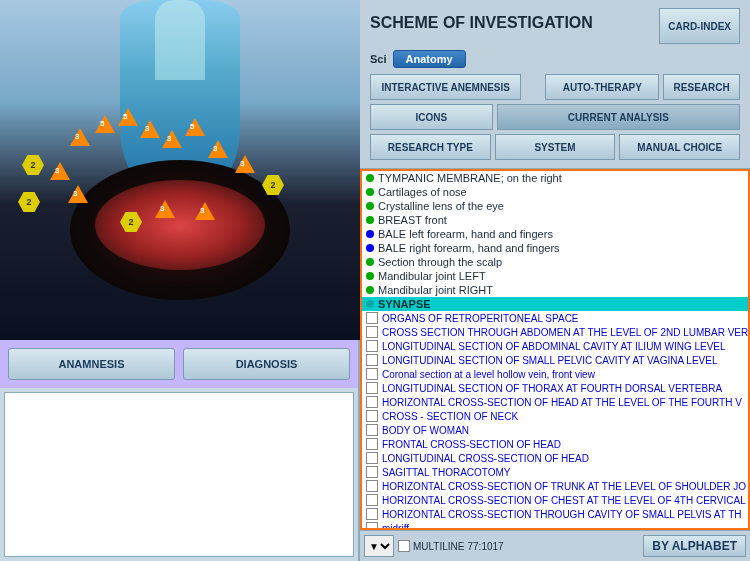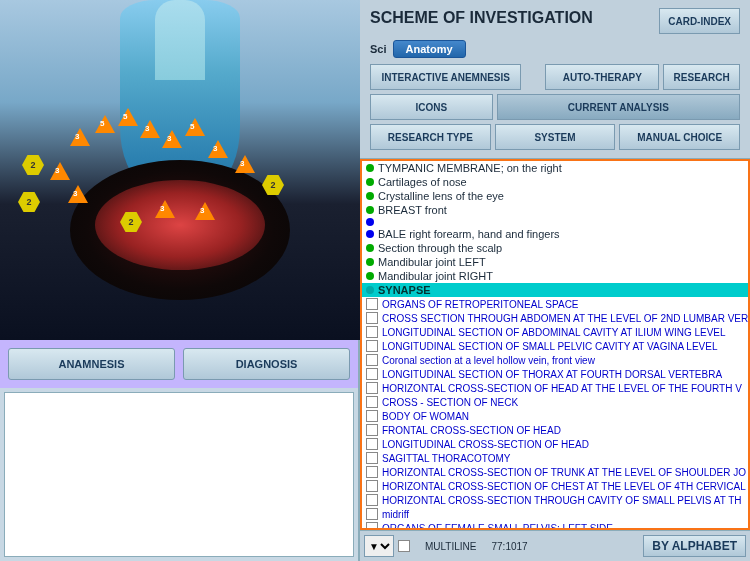--- a/index.html
+++ b/index.html
@@ -213,21 +213,21 @@
     .bottom-select {
       width: 30px;
       height: 22px;
       border: 1px solid #7a9ab0;
       font-size: 10px;
     }
 
     .multiline-label {
       display: flex;
       align-items: center;
-      gap: 15px;
+      gap: 3px;
       font-size: 10px;
       color: #1a2a3a;
     }
 
     .multiline-check {
       width: 12px;
       height: 12px;
       border: 1px solid #888;
       background: white;
     }
@@ -238,21 +238,21 @@
       background: linear-gradient(180deg, #d8e8f0 0%, #b0c8d8 100%);
       border: 1px solid #7a9ab0;
       font-size: 12px;
       font-weight: bold;
       color: #1a3a5a;
       cursor: pointer;
       padding: 0 8px;
     }
 
     .card-index-btn {
-      height: 26px;
+      height: 36px;
       background: linear-gradient(180deg, #d8e8f0 0%, #b0c8d8 100%);
       border: 1px solid #7a9ab0;
       font-size: 10px;
       font-weight: bold;
       color: #1a3a5a;
       cursor: pointer;
       padding: 0 8px;
     }
 
     
@@ -412,20 +412,21 @@
       <div class="list-item">
         <div class="dot-green"></div>
         <span>Crystalline lens of the eye</span>
       </div>
       <div class="list-item">
         <div class="dot-green"></div>
         <span>BREAST front</span>
       </div>
       <div class="list-item">
         <div class="dot-blue"></div>
+        <span>BALE left forearm, hand and fingers</span>
       </div>
       <div class="list-item">
         <div class="dot-blue"></div>
         <span>BALE right forearm, hand and fingers</span>
       </div>
       <div class="list-item">
         <div class="dot-green"></div>
         <span>Section through the scalp</span>
       </div>
       <div class="list-item">

